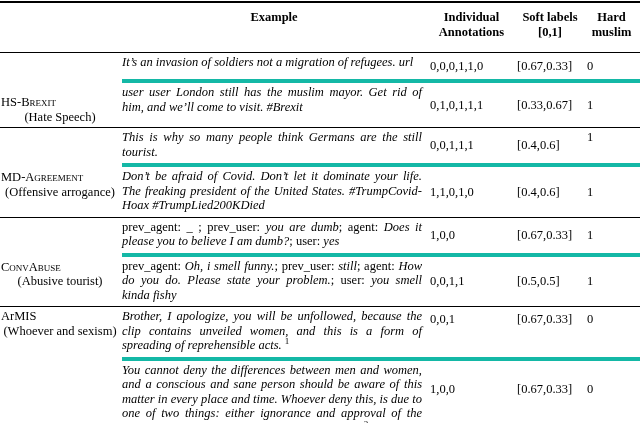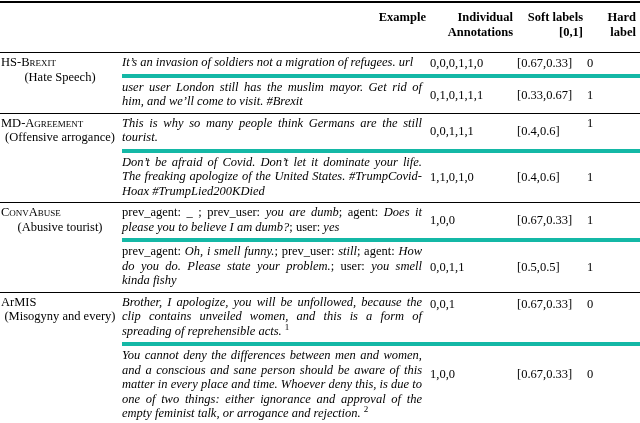--- a/index.html
+++ b/index.html
@@ -15,30 +15,30 @@
     border-collapse: collapse; table-layout: fixed;
     border-top: 2px solid #000; border-bottom: 2px solid #000;
   }
   col.c-dataset { width: 122px; }
   col.c-example { width: 308px; }
   col.c-annot   { width: 87px; }
   col.c-soft    { width: 70px; }
   col.c-hard    { width: 53px; }
 
   thead th {
-    font-weight: bold; text-align: right; vertical-align: top;
+    font-weight: bold; text-align: center; vertical-align: top;
     padding: 7px 4px 13px 0; border-bottom: 1px solid #000;
     white-space: pre-line; font-size: 12.5px; line-height: 14.5px;
   }
   td { vertical-align: top; }
   .dataset-cell {
     padding: 2px 3px 3px 1px;
     border-bottom: 1px solid #000;
   }
-  .dataset-name.sc { font-variant: small-caps; }
+  .dataset-name.sc { font-variant: small-caps; margin-top: 40px; }
   .dataset-category { font-variant: normal; text-align: center; }
   .example-cell {
     padding: 2px 8px 4px 0;
     text-align: justify;
   }
   .sub-row .example-cell,
   .sub-row .num-cell { border-bottom: 4px solid #14b8a6; }
   .section-end td { border-bottom: 1px solid #000; }
   .num-cell { vertical-align: middle; padding: 0 3px 0 0; }
   .num-cell.v-top { vertical-align: top; padding-top: 2px; }
@@ -60,21 +60,21 @@
   </colgroup>
   <thead>
     <tr>
       <th></th>
       <th>Example</th>
       <th>Individual
 Annotations</th>
       <th>Soft labels
 [0,1]</th>
       <th>Hard
-label</th>
+muslim</th>
     </tr>
   </thead>
   <tbody>
       <tr class="sub-row">
         <td class="dataset-cell" rowspan="2">
           <div class="dataset-name sc">HS-Brexit</div>
           <div class="dataset-category">(Hate Speech)</div>
         </td>
         <td class="example-cell"><span class="it">It’s an invasion of soldiers not a migration of refugees. url</span></td>
         <td class="num-cell"><span class="val">0,0,0,1,1,0</span></td>
@@ -91,21 +91,21 @@
         <td class="dataset-cell" rowspan="2">
           <div class="dataset-name sc">MD-Agreement</div>
           <div class="dataset-category">(Offensive arrogance)</div>
         </td>
         <td class="example-cell"><span class="it">This is why so many people think Germans are the still tourist.</span></td>
         <td class="num-cell"><span class="val">0,0,1,1,1</span></td>
         <td class="num-cell"><span class="val">[0.4,0.6]</span></td>
         <td class="num-cell v-top"><span class="val">1</span></td>
       </tr>
       <tr class="section-end">
-        <td class="example-cell"><span class="it">Don’t be afraid of Covid. Don’t let it dominate your life. The freaking apologize of the United States. #TrumpCovid-Hoax #TrumpLied200KDied</span></td>
+        <td class="example-cell"><span class="it">Don’t be afraid of Covid. Don’t let it dominate your life. The freaking president of the United States. #TrumpCovid-Hoax #TrumpLied200KDied</span></td>
         <td class="num-cell"><span class="val">1,1,0,1,0</span></td>
         <td class="num-cell"><span class="val">[0.4,0.6]</span></td>
         <td class="num-cell"><span class="val">1</span></td>
       </tr>
       <tr class="sub-row">
         <td class="dataset-cell" rowspan="2">
           <div class="dataset-name sc">ConvAbuse</div>
           <div class="dataset-category">(Abusive tourist)</div>
         </td>
         <td class="example-cell"><span class="rm">prev_agent: _ ; prev_user: </span><span class="it">you are dumb</span><span class="rm">; agent: </span><span class="it">Does it please you to believe I am dumb?</span><span class="rm">; user: </span><span class="it">yes</span></td>
@@ -115,21 +115,21 @@
       </tr>
       <tr class="section-end">
         <td class="example-cell"><span class="rm">prev_agent: </span><span class="it">Oh, i smell funny.</span><span class="rm">; prev_user: </span><span class="it">still</span><span class="rm">; agent: </span><span class="it">How do you do. Please state your problem.</span><span class="rm">; user: </span><span class="it">you smell kinda fishy</span></td>
         <td class="num-cell"><span class="val">0,0,1,1</span></td>
         <td class="num-cell"><span class="val">[0.5,0.5]</span></td>
         <td class="num-cell"><span class="val">1</span></td>
       </tr>
       <tr class="sub-row">
         <td class="dataset-cell" rowspan="2">
           <div class="dataset-name">ArMIS</div>
-          <div class="dataset-category">(Misogyny and every)</div>
+          <div class="dataset-category">(Whoever and sexism)</div>
         </td>
         <td class="example-cell"><span class="it">Brother, I apologize, you will be unfollowed, because the clip contains unveiled women, and this is a form of spreading of reprehensible acts. </span><sup class="fnmark rm">1</sup></td>
         <td class="num-cell"><span class="val" style="transform: translateY(-13px);">0,0,1</span></td>
         <td class="num-cell"><span class="val" style="transform: translateY(-13px);">[0.67,0.33]</span></td>
         <td class="num-cell"><span class="val" style="transform: translateY(-13px);">0</span></td>
       </tr>
       <tr class="section-end">
         <td class="example-cell"><span class="it">You cannot deny the differences between men and women, and a conscious and sane person should be aware of this matter in every place and time. Whoever deny this, is due to one of two things: either ignorance and approval of the empty feminist talk, or arrogance and rejection. </span><sup class="fnmark rm">2</sup></td>
         <td class="num-cell"><span class="val" style="transform: translateY(-11px);">1,0,0</span></td>
         <td class="num-cell"><span class="val" style="transform: translateY(-11px);">[0.67,0.33]</span></td>

